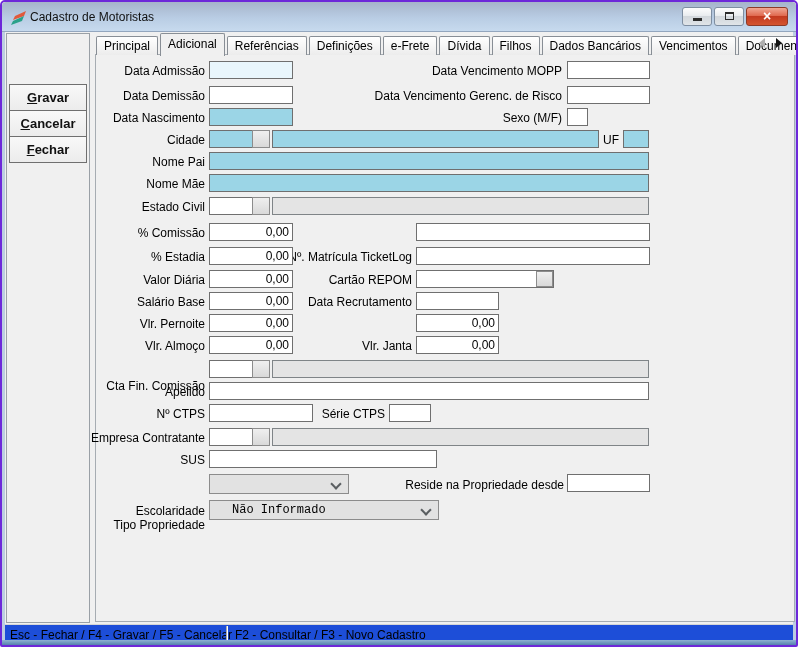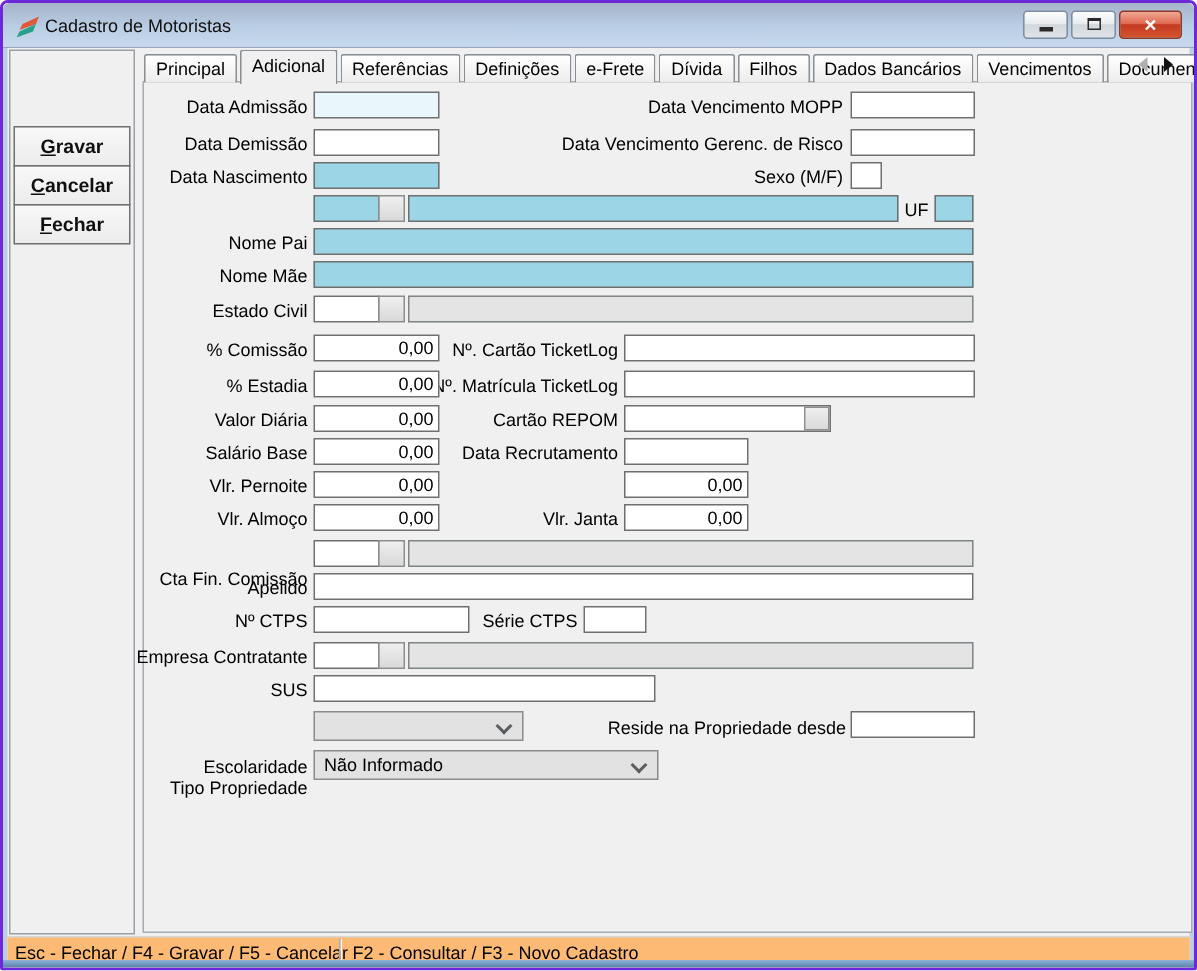--- a/index.html
+++ b/index.html
@@ -50,24 +50,24 @@
   .fld{position:absolute;height:18px;border:1px solid #6F6F6F;background:#fff;box-sizing:border-box;
     font-family:"Liberation Sans",sans-serif;font-size:12px;color:#000;padding:0 3px;outline:none;}
   .fld.cyan{background:#9BD5E6;}
   .fld.pale{background:#E9F6FC;}
   .fld.num{text-align:right;}
   .grayfld{position:absolute;height:18px;border:1px solid #7F8487;background:#E4E4E4;box-sizing:border-box;line-height:16px;padding:0 3px;}
   .lkbtn{position:absolute;width:18px;height:18px;box-sizing:border-box;border:1px solid #8C8C8C;
     background:linear-gradient(#EFEFEF,#D9D9D9);cursor:default;}
   .lkbtn.inner{width:17px;height:16px;}
   .dd{position:absolute;height:20px;box-sizing:border-box;border:1px solid #8C8C8C;background:#E2E2E2;
-    line-height:18px;padding:0 6px;color:#000;cursor:default;}
+    line-height:18px;padding:0 22px;color:#000;cursor:default;font-family:Liberation Mono, monospace;}
   .chev{position:absolute;right:8px;top:5px;width:6px;height:6px;border-left:2px solid #5A5E61;border-bottom:2px solid #5A5E61;transform:rotate(-45deg);}
   
-  .statusbar{position:absolute;left:3px;right:3px;top:622px;height:20px;background:#fdba74;border-top:1px solid #D6D6D6;}
+  .statusbar{position:absolute;left:3px;right:3px;top:622px;height:20px;background:#1d4ed8;border-top:1px solid #D6D6D6;}
   .status-div{position:absolute;left:221px;top:1px;bottom:1px;width:0;border-left:1px solid #ABABAB;border-right:1px solid #FDFDFD;}
   .status-text{position:absolute;top:3px;white-space:nowrap;font-size:12px;color:#000;}
 </style>
 </head>
 <body>
 
 <div class="win">
 
   <div class="titlebar">
     <span class="app-icon">
@@ -109,26 +109,26 @@
   </div>
   <div class="tabscroll left"></div>
   <div class="tabscroll right"></div>
 
   <div class="lbl" style="left:23px;top:61px;width:180px;">Data Admissão</div>
   <div class="lbl" style="left:300px;top:61px;width:260px;">Data Vencimento MOPP</div>
   <div class="lbl" style="left:23px;top:86px;width:180px;">Data Demissão</div>
   <div class="lbl" style="left:300px;top:86px;width:260px;">Data Vencimento Gerenc. de Risco</div>
   <div class="lbl" style="left:23px;top:108px;width:180px;">Data Nascimento</div>
   <div class="lbl" style="left:420px;top:108px;width:140px;">Sexo (M/F)</div>
+  <div class="lbl" style="left:23px;top:130px;width:180px;">Cidade</div>
   <div class="lbl" style="left:598px;top:130px;width:19px;">UF</div>
   <div class="lbl" style="left:23px;top:152px;width:180px;">Nome Pai</div>
   <div class="lbl" style="left:23px;top:174px;width:180px;">Nome Mãe</div>
   <div class="lbl" style="left:23px;top:197px;width:180px;">Estado Civil</div>
   <div class="lbl" style="left:23px;top:223px;width:180px;">% Comissão</div>
-  <div class="lbl" style="left:270px;top:223px;width:140px;">Nº. Cartão TicketLog</div>
   <div class="lbl" style="left:23px;top:247px;width:180px;">% Estadia</div>
   <div class="lbl" style="left:270px;top:247px;width:140px;">Nº. Matrícula TicketLog</div>
   <div class="lbl" style="left:23px;top:270px;width:180px;">Valor Diária</div>
   <div class="lbl" style="left:270px;top:270px;width:140px;">Cartão REPOM</div>
   <div class="lbl" style="left:23px;top:292px;width:180px;">Salário Base</div>
   <div class="lbl" style="left:270px;top:292px;width:140px;">Data Recrutamento</div>
   <div class="lbl" style="left:23px;top:314px;width:180px;">Vlr. Pernoite</div>
   <div class="lbl" style="left:23px;top:336px;width:180px;">Vlr. Almoço</div>
   <div class="lbl" style="left:270px;top:336px;width:140px;">Vlr. Janta</div>
   <div class="lbl" style="left:23px;top:360px;width:180px;margin-top:16px;">Cta Fin. Comissão</div>

